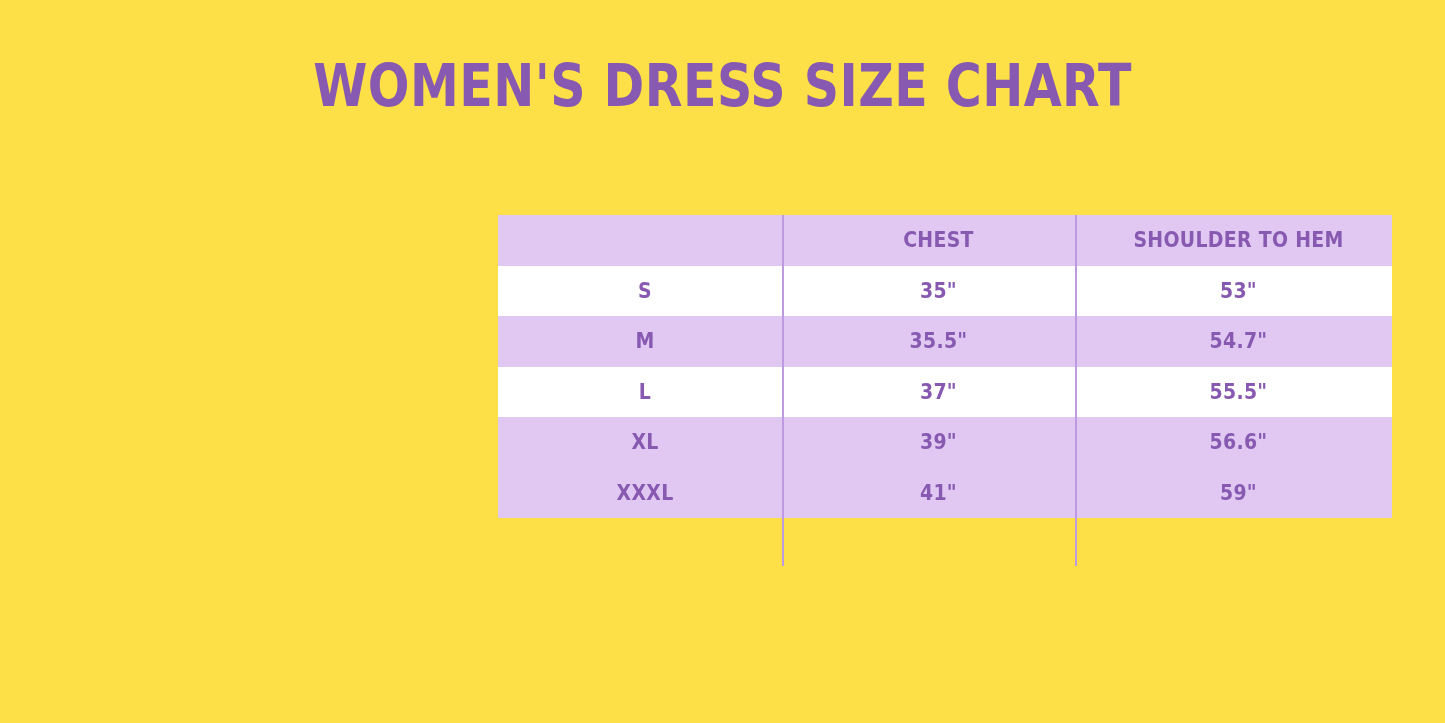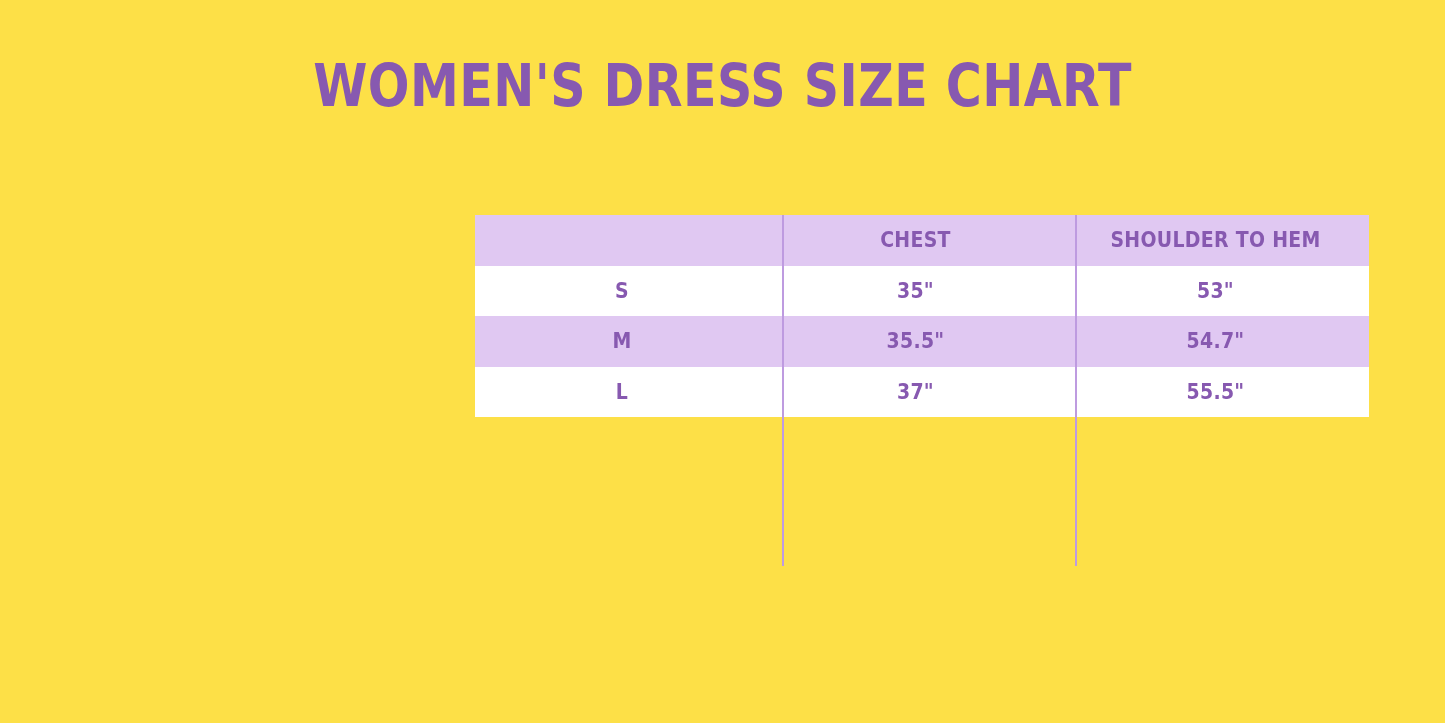--- a/index.html
+++ b/index.html
@@ -36,21 +36,21 @@
     line-height: 1.1;
     transform: scaleX(0.94);
     transform-origin: center center;
     white-space: nowrap;
     user-select: none;
   }
 
   
   .size-table {
     position: absolute;
-    left: 475px;
+    left: 498px;
     top: 215px;
     width: 882px;
     border-collapse: collapse;
     table-layout: fixed;
   }
   .size-table td, .size-table th {
     padding: 0;
     margin: 0;
     height: 50.5px;
     text-align: center;
@@ -106,19 +106,29 @@
       <tr class="row-tint">
         <td class="col-size">M</td>
         <td class="col-chest">35.5"</td>
         <td class="col-hem">54.7"</td>
       </tr>
       <tr class="row-plain">
         <td class="col-size">L</td>
         <td class="col-chest">37"</td>
         <td class="col-hem">55.5"</td>
       </tr>
+      <tr class="row-tint">
+        <td class="col-size">XL</td>
+        <td class="col-chest">39"</td>
+        <td class="col-hem">56.6"</td>
+      </tr>
+      <tr class="row-tint">
+        <td class="col-size">XXXL</td>
+        <td class="col-chest">41"</td>
+        <td class="col-hem">59"</td>
+      </tr>
     </tbody>
   </table>
 
   <div class="vline vline-1"></div>
   <div class="vline vline-2"></div>
 
 </div>
 
 </body></html>

